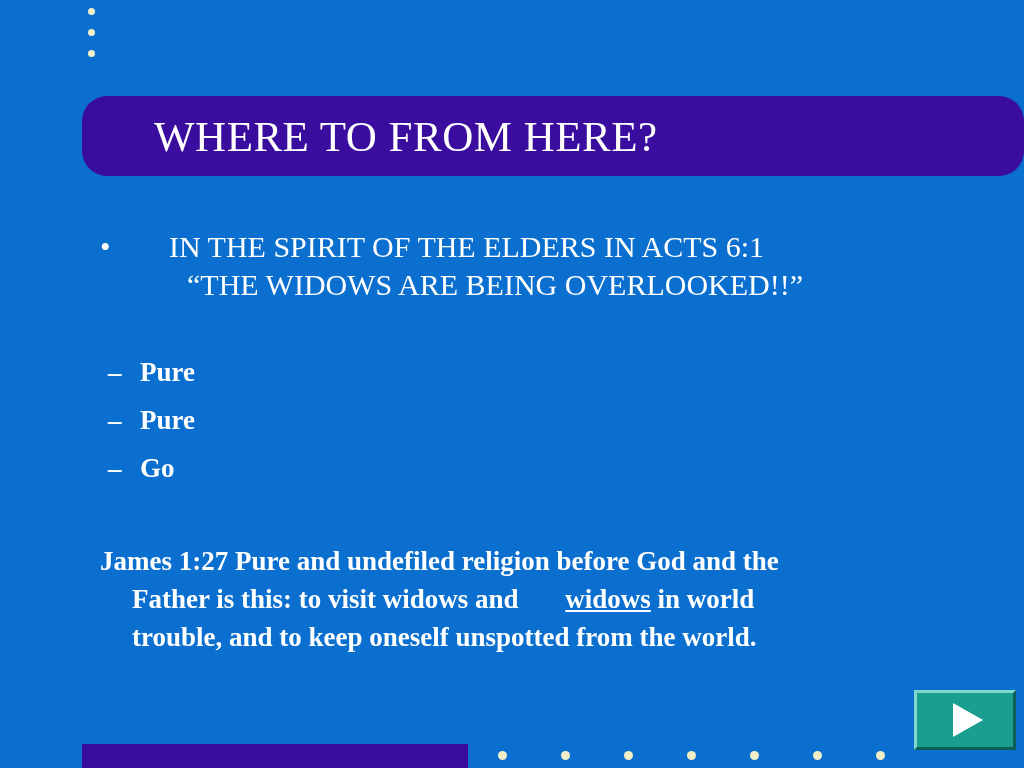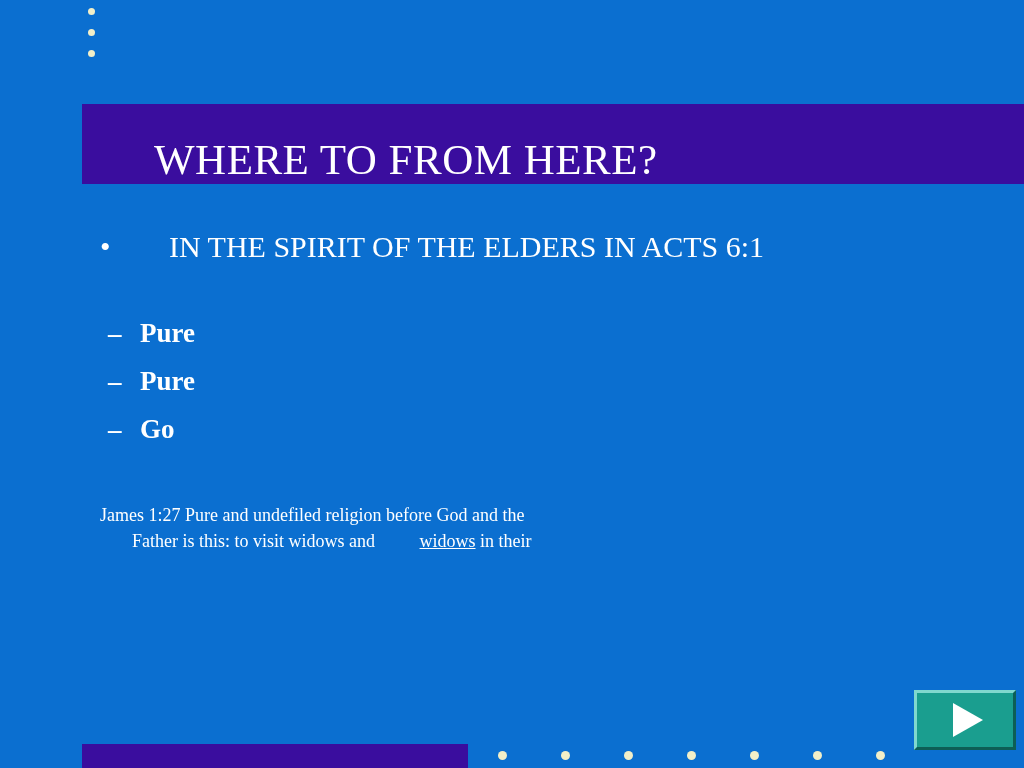--- a/index.html
+++ b/index.html
@@ -32,26 +32,27 @@
     width: 7px;
     height: 7px;
     border-radius: 50%;
     background: #F2EFC8;
   }
 
   
   .title-bar {
     position: absolute;
     left: 82px;
-    top: 104px;
+    top: 96px;
     width: 942px;
     height: 80px;
     background: #3A0D9E;
     display: flex;
-    align-items: flex-end;
+    align-items: center;
+    border-radius: 25px;
   }
   .title-text {
     color: #FFFFFF;
     font-size: 43px;
     letter-spacing: 0.5px;
     padding-left: 72px;
     white-space: nowrap;
   }
 
   
@@ -98,22 +99,22 @@
     padding-left: 8px;
   }
   .level2 .dash {
     width: 32px;
     flex: 0 0 32px;
   }
 
   .verse {
     margin-top: 58px;
     color: #FFFFFF;
-    font-size: 18px;
-    font-weight: normal;
+    font-size: 27px;
+    font-weight: bold;
     line-height: 1.42;
     width: 880px;
   }
   .verse .indent {
     display: block;
     padding-left: 32px;
     text-indent: 0;
   }
   .verse u {
     text-decoration: underline;
@@ -182,20 +183,21 @@
   <div class="title-bar">
     <div class="title-text">WHERE TO FROM HERE?</div>
   </div>
 
   <div class="body">
 
     <div class="level1">
       <span class="bullet">•</span>
       <span class="text">
         <span>IN THE SPIRIT OF THE ELDERS IN ACTS 6:1</span>
+        <span class="l2">“THE WIDOWS ARE BEING OVERLOOKED!!”</span>
       </span>
     </div>
 
     <div class="sublist">
       <div class="level2">
         <span class="dash">–</span>
         <span>Pure</span>
       </div>
       <div class="level2">
         <span class="dash">–</span>
@@ -203,22 +205,23 @@
       </div>
       <div class="level2">
         <span class="dash">–</span>
         <span>Go</span>
       </div>
     </div>
 
     <div class="verse">
       <span>James 1:27 Pure and undefiled religion before God and the</span>
       <span class="indent">
-        <span>Father is this: to visit widows and </span><u>widows</u><span> in their</span>
+        <span>Father is this: to visit widows and </span><u>widows</u><span> in world</span>
       </span>
+      <span class="indent">trouble, and to keep oneself unspotted from the world.</span>
     </div>
 
   </div>
 
   <div class="footer-bar"></div>
 
   <div class="footer-dots">
     <span class="dot"></span>
     <span class="dot"></span>
     <span class="dot"></span>

